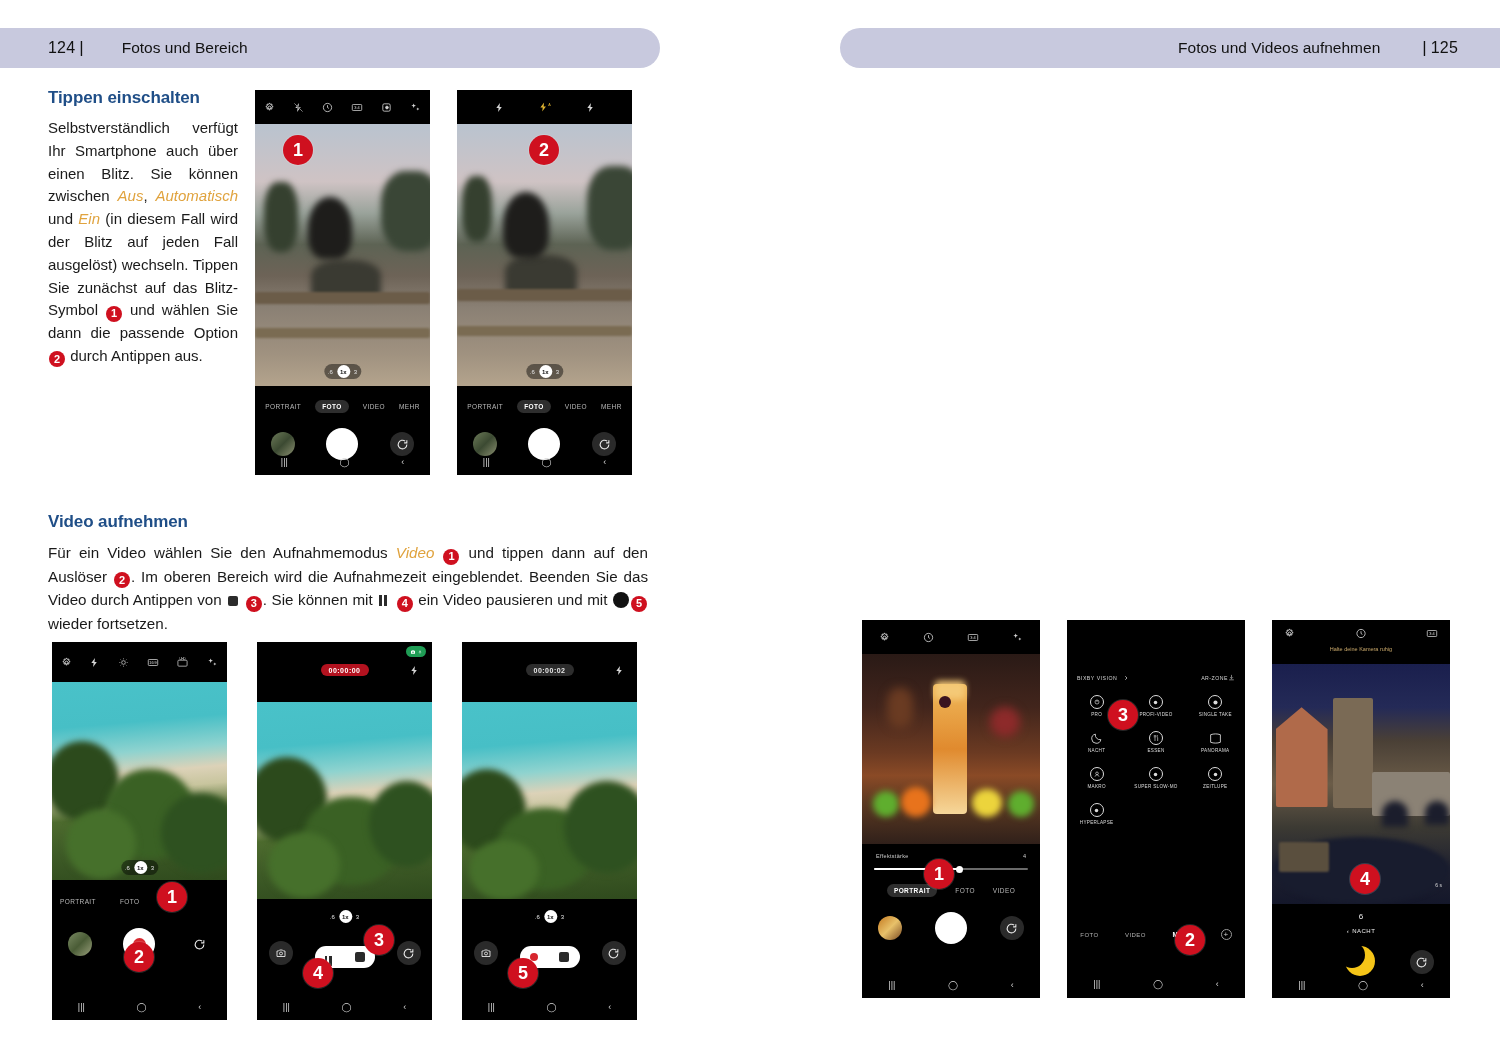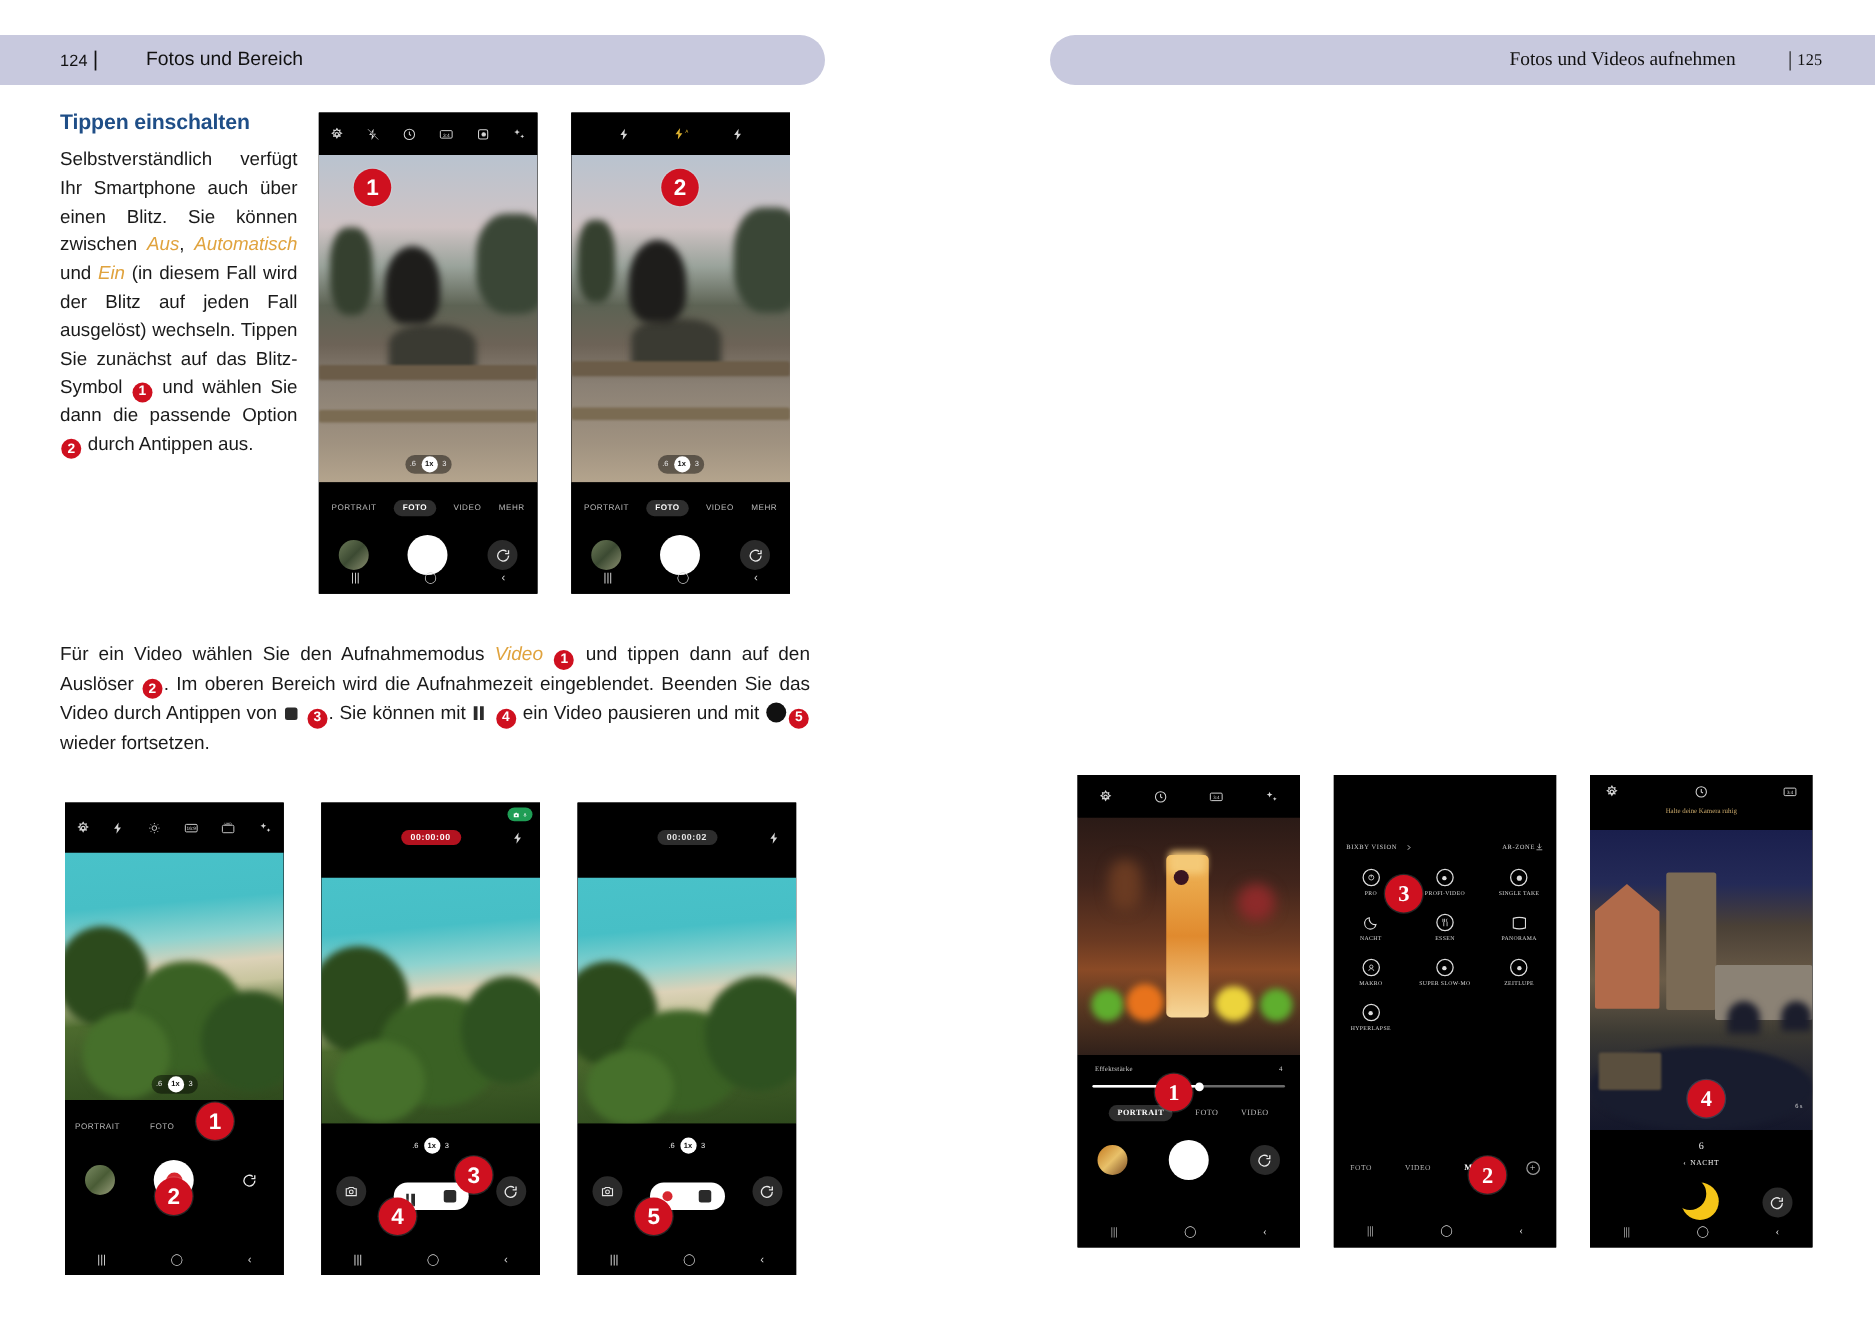--- a/index.html
+++ b/index.html
@@ -5,31 +5,31 @@
   * { box-sizing: border-box; margin: 0; padding: 0; }
   html, body { width: 1500px; height: 1064px; }
   body {
     font-family: "Liberation Sans", sans-serif;
     background: #ffffff;
     position: relative;
     overflow: hidden;
   }
   .page { position: absolute; inset: 0; display: flex; }
   .page-left { position: absolute; left: 0; top: 0; width: 750px; height: 1064px; }
-  .page-right { position: absolute; left: 750px; top: 0; width: 750px; height: 1064px; font-family: Liberation Serif, serif; }
+  .page-right { position: absolute; left: 750px; top: 0; width: 750px; height: 1064px; }
   .gutter-line { position: absolute; left: 749px; top: 0; width: 2px; height: 1064px; background: #ffffff; }
 
   
   .rh {
     position: absolute; height: 40px; background: #c8c9de;
     display: flex; align-items: center;
   }
   .rh-left { left: 0; top: 28px; width: 660px; border-top-right-radius: 20px; border-bottom-right-radius: 20px; padding-left: 48px; }
   .rh-right { right: 0; top: 28px; width: 660px; border-top-left-radius: 20px; border-bottom-left-radius: 20px; padding-right: 42px; justify-content: flex-end; }
-  .rh-pageno { font-size: 13px; color: #111; letter-spacing: .2px; }
+  .rh-pageno { font-size: 16px; color: #111; letter-spacing: .2px; }
   .rh-sep { color: #111; font-size: 17px; margin: 0 4px; }
   .rh-title { font-size: 15.5px; color: #111; }
   .rh-left .rh-title { margin-left: 34px; }
   .rh-right .rh-title { margin-right: 38px; }
 
   
   h2.sec {
     font-size: 17px; font-weight: bold; color: #1f4e87;
     letter-spacing: -0.1px;
   }
@@ -312,20 +312,21 @@
             <span>|||</span>
             <span>◯</span>
             <span>‹</span>
           </div>
         </div>
       </div>
       <div class="marker m-lg" style="left:72px; top:45px;">2</div>
     </div>
 
     <div class="vid-head">
+      <h2 class="sec">Video aufnehmen</h2>
       <p class="body-txt"><span>Für ein Video wählen Sie den Aufnahmemodus </span><span class="hl">Video</span> <span class="cnum">1</span><span> und tippen dann auf den Auslöser </span><span class="cnum">2</span><span>. Im oberen Bereich wird die Aufnahmezeit eingeblendet. Beenden Sie das Video durch Antippen von </span><span class="glyph-stop"></span> <span class="cnum">3</span><span>. Sie können mit </span><span class="glyph-pause"><i></i><i></i></span> <span class="cnum">4</span><span> ein Video pausieren und mit </span><span class="glyph-rec"></span><span class="cnum">5</span><span> wieder fortsetzen.</span></p>
     </div>
 
     <div class="phone" style="left:52px; top:642px; width:175px; height:378px;">
       <div class="ph-screen">
         <div class="ph-topbar" style="height:40px;">
           <svg class="icn" width="11" height="11" viewBox="0 0 24 24" fill="none" stroke="currentColor" stroke-width="2">
               <circle cx="12" cy="12" r="3"></circle>
               <path d="M12 2l1.8 3.2 3.6-.6-.6 3.6L20 10l-3.2 1.8.6 3.6-3.6-.6L12 18l-1.8-3.2-3.6.6.6-3.6L4 10l3.2-1.8-.6-3.6 3.6.6z"></path>
             </svg>

